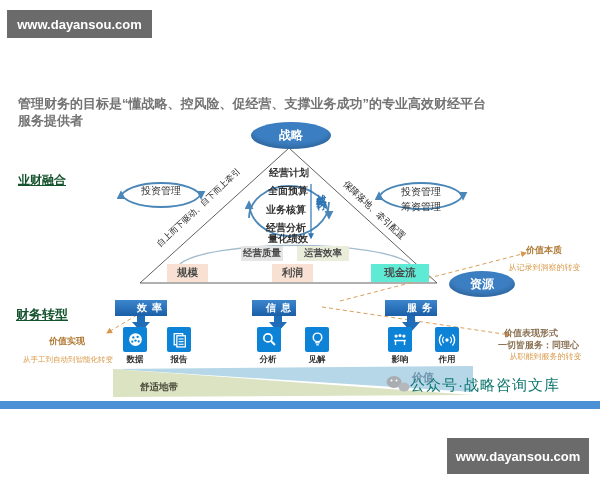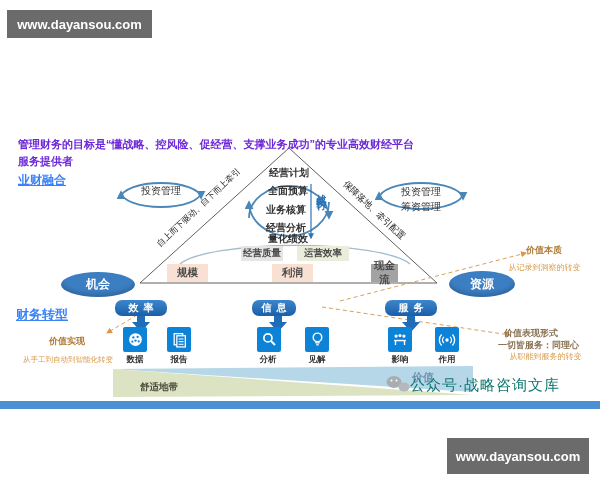--- a/index.html
+++ b/index.html
@@ -1,31 +1,31 @@
 <!DOCTYPE html>
 <html><head>
 <meta charset="utf-8">
 <style>
   html,body{margin:0;padding:0;background:#fff;}
   #page{position:relative;width:600px;height:480px;background:#ffffff;overflow:hidden;
         font-family:"Liberation Sans","DejaVu Sans",sans-serif;padding-left:11px;}
   .abs{position:absolute;}
   .ctr{display:flex;align-items:center;justify-content:center;text-align:center;}
   .banner{background:#6a6b6a;color:#fff;font-weight:bold;font-size:13px;}
-  .title{color:#6d28d9;font-weight:bold;font-size:11px;line-height:16.5px;margin-top:40px;}
-  .seclabel{color:#3b82f6;font-weight:bold;text-decoration:underline;}
+  .title{color:#737373;font-weight:bold;font-size:13px;line-height:16.5px;}
+  .seclabel{color:#14532d;font-weight:bold;text-decoration:underline;}
   .oval{background:#3b7ec2;border-radius:50%;color:#fff;font-weight:bold;
         box-shadow:inset 0 -3px 4px rgba(0,0,0,.18);}
   .innertxt{font-size:10px;font-weight:600;color:#333;width:80px;text-align:center;}
   .loops{font-size:10px;color:#333;width:70px;text-align:center;}
   .pbox{font-weight:600;color:#4a4a4a;}
   .edge{font-size:8.5px;color:#222;text-align:center;white-space:nowrap;}
   .vtext{writing-mode:vertical-rl;font-size:10px;font-weight:bold;color:#2e74b5;letter-spacing:2px;}
   .hbar{height:16px;background:linear-gradient(#3c86cc,#1a5fa8);color:#fff;font-weight:bold;
-        font-size:10px;letter-spacing:5px;text-indent:5px;display:flex;align-items:center;justify-content:center;border-radius:7px;}
+        font-size:10px;letter-spacing:5px;text-indent:5px;display:flex;align-items:center;justify-content:flex-end;}
   .tile{width:24px;height:25px;background:#0d83d8;border-radius:2px;display:flex;align-items:center;justify-content:center;}
   .tlabel{width:36px;text-align:center;font-size:8.5px;font-weight:600;color:#333;}
   .ann-t{font-size:9px;color:#b07a35;font-weight:600;text-align:center;}
   .ann-g{font-size:9px;color:#8b7355;font-weight:600;}
   .ann-d{font-size:8px;color:#d99a4a;text-align:center;white-space:nowrap;}
   .wm{color:#0f766e;font-size:15px;letter-spacing:1px;text-align:center;}
 </style>
 </head>
 <body>
 
@@ -86,21 +86,21 @@
   </div>
 
   <div class="abs title" style="left:18px;top:96px;width:545px">
     <div>管理财务的目标是“懂战略、控风险、促经营、支撑业务成功”的专业高效财经平台</div>
     <div>服务提供者</div>
   </div>
 
   <div class="abs seclabel" style="left:18px;top:172px;font-size:12px">业财融合</div>
   <div class="abs seclabel" style="left:16px;top:306px;font-size:13px">财务转型</div>
 
-  <div class="abs ctr oval" style="left:61px;top:272px;width:74px;height:25px;font-size:12px">机会</div>
+  <div class="abs ctr oval" style="left:251px;top:122px;width:80px;height:27px;font-size:12px">战略</div>
   <div class="abs ctr oval" style="left:449px;top:271px;width:66px;height:26px;font-size:12px">资源</div>
 
   <div class="abs innertxt" style="left:249px;top:166px">经营计划</div>
   <div class="abs innertxt" style="left:248px;top:184px">全面预算</div>
   <div class="abs innertxt" style="left:246px;top:203px">业务核算</div>
   <div class="abs innertxt" style="left:246px;top:221px">经营分析</div>
   <div class="abs innertxt" style="left:248px;top:232px">量化绩效</div>
 
   <div class="abs vtext" style="left:314px;top:186px">战略执行</div>
 
@@ -109,21 +109,21 @@
 
   <div class="abs loops" style="left:126px;top:184px">投资管理</div>
   <div class="abs loops" style="left:386px;top:185px">投资管理</div>
   <div class="abs loops" style="left:386px;top:200px">筹资管理</div>
 
   <div class="abs ctr pbox" style="left:241px;top:246px;width:42px;height:15px;font-size:9.5px;background:#e5e5e5">经营质量</div>
   <div class="abs ctr pbox" style="left:297px;top:246px;width:52px;height:15px;font-size:9.5px;background:#e9edd9">运营效率</div>
 
   <div class="abs ctr pbox" style="left:167px;top:264px;width:41px;height:18px;font-size:10.5px;background:#f8e0d2">规模</div>
   <div class="abs ctr pbox" style="left:272px;top:264px;width:41px;height:18px;font-size:10.5px;background:#f8e0d2">利润</div>
-  <div class="abs ctr pbox" style="left:371px;top:264px;width:27px;height:18px;font-size:10.5px;background:#a3a3a3">现金流</div>
+  <div class="abs ctr pbox" style="left:371px;top:264px;width:58px;height:18px;font-size:10.5px;background:#5eead4">现金流</div>
 
   <div class="abs ann-t" style="left:513px;top:244px;width:62px">价值本质</div>
   <div class="abs ann-d" style="left:497px;top:262px;width:95px">从记录到洞察的转变</div>
 
   <div class="abs ann-g" style="left:504px;top:327px;width:85px">价值表现形式</div>
   <div class="abs ann-g" style="left:498px;top:339px;width:95px">一切皆服务：同理心</div>
   <div class="abs ann-d" style="left:498px;top:351px;width:95px">从职能到服务的转变</div>
 
   <div class="abs ann-t" style="left:38px;top:335px;width:58px">价值实现</div>
   <div class="abs ann-d" style="left:12px;top:355px;width:112px;font-size:7.5px">从手工到自动到智能化转变</div>

